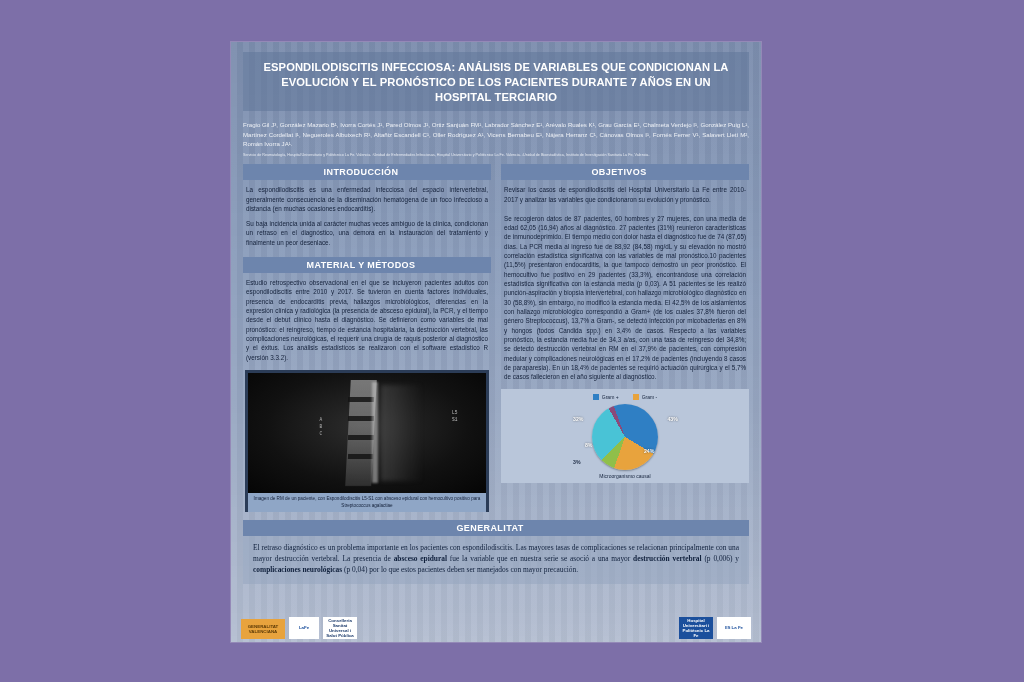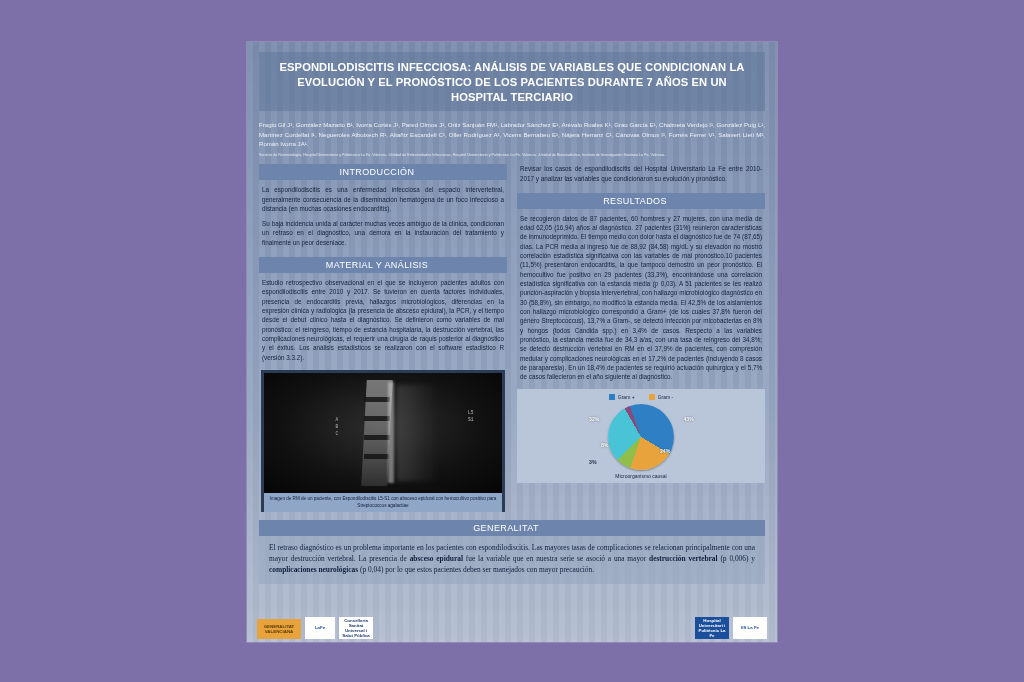--- a/index.html
+++ b/index.html
@@ -8,21 +8,21 @@
     background: #7d6fa8;
   }
   body {
     width: 1024px;
     height: 682px;
     overflow: hidden;
     font-family: "Liberation Sans", sans-serif;
   }
   #poster-wrap {
     position: absolute;
-    left: 247px;
+    left: 231px;
     top: 42px;
     width: 530px;
     height: 600px;
     background: linear-gradient(180deg, #7f8fae 0%, #8ea0bd 35%, #9aa9c3 60%, #b9c2d4 100%);
     box-shadow: 0 0 0 1px rgba(255,255,255,0.18);
     overflow: hidden;
   }
   
   #poster-wrap::before {
     content: "";
@@ -68,21 +68,21 @@
     display: flex;
     gap: 10px;
     margin: 6px 12px 0 12px;
     align-items: flex-start;
   }
   .col { width: 50%; }
 
   .section-head {
     background: #6d85ad;
     color: #ffffff;
-    font-weight: normal;
+    font-weight: bold;
     font-size: 9px;
     text-align: center;
     padding: 3px 12px 3px 0;
     letter-spacing: 0.4px;
     margin-bottom: 5px;
   }
   .body-text {
     color: #14213a;
     font-size: 6.3px;
     line-height: 1.48;
@@ -283,21 +283,21 @@
       <div class="col">
 
         <div class="section-head">INTRODUCCIÓN</div>
         <div class="body-text">
           <p>La espondilodiscitis es una enfermedad infecciosa del espacio intervertebral, generalmente consecuencia de la diseminación hematógena de un foco infeccioso a distancia (en muchas ocasiones endocarditis).</p>
           <p>Su baja incidencia unida al carácter muchas veces ambiguo de la clínica, condicionan un retraso en el diagnóstico, una demora en la instauración del tratamiento y finalmente un peor desenlace.</p>
         </div>
 
         <div class="spacer-10"></div>
 
-        <div class="section-head">MATERIAL Y ANÁLISIS</div>
+        <div class="section-head">MATERIAL Y MÉTODOS</div>
         <div class="body-text">
           <p>Estudio retrospectivo observacional en el que se incluyeron pacientes adultos con espondilodiscitis entre 2010 y 2017. Se tuvieron en cuenta factores individuales, presencia de endocarditis previa, hallazgos microbiológicos, diferencias en la expresión clínica y radiológica (la presencia de absceso epidural), la PCR, y el tiempo desde el debut clínico hasta el diagnóstico. Se definieron como variables de mal pronóstico: el reingreso, tiempo de estancia hospitalaria, la destrucción vertebral, las complicaciones neurológicas, el requerir una cirugía de raquis posterior al diagnóstico y el éxitus. Los análisis estadísticos se realizaron con el software estadístico R (versión 3.3.2).</p>
         </div>
 
         <div id="mri-figure">
           <div id="mri-image">
             <div class="spine"></div>
             <div class="disc" style="top:20%"></div>
             <div class="disc" style="top:36%"></div>
             <div class="disc" style="top:52%"></div>
@@ -307,27 +307,27 @@
             <div class="marks">L5<br>S1</div>
             <div class="marks-left">A<br>B<br>C</div>
           </div>
           <div id="mri-caption">Imagen de RM de un paciente, con Espondilodiscitis L5-S1 con absceso epidural con hemocultivo positivo para Streptococcus agalactiae</div>
         </div>
 
       </div>
 
       <div class="col">
 
+        <div class="section-head">OBJETIVOS</div>
         <div class="body-text">
           <p>Revisar los casos de espondilodiscitis del Hospital Universitario La Fe entre 2010-2017 y analizar las variables que condicionaron su evolución y pronóstico.</p>
         </div>
 
         <div class="spacer-10"></div>
 
-        <div class="section-head">RESULTADOS</div>
         <div class="body-text">
           <p>Se recogieron datos de 87 pacientes, 60 hombres y 27 mujeres, con una media de edad 62,05 (16,94) años al diagnóstico. 27 pacientes (31%) reunieron características de inmunodeprimido. El tiempo medio con dolor hasta el diagnóstico fue de 74 (87,65) días. La PCR media al ingreso fue de 88,92 (84,58) mg/dL y su elevación no mostró correlación estadística significativa con las variables de mal pronóstico.10 pacientes (11,5%) presentaron endocarditis, la que tampoco demostró un peor pronóstico. El hemocultivo fue positivo en 29 pacientes (33,3%), encontrándose una correlación estadística significativa con la estancia media (p 0,03). A 51 pacientes se les realizó punción-aspiración y biopsia intervertebral, con hallazgo microbiológico diagnóstico en 30 (58,8%), sin embargo, no modificó la estancia media. El 42,5% de los aislamientos con hallazgo microbiológico correspondió a Gram+ (de los cuales 37,8% fueron del género Streptococcus), 13,7% a Gram-, se detectó infección por micobacterias en 8% y hongos (todos Candida spp.) en 3,4% de casos. Respecto a las variables pronóstico, la estancia media fue de 34,3 a/as, con una tasa de reingreso del 34,8%; se detectó destrucción vertebral en RM en el 37,9% de pacientes, con compresión medular y complicaciones neurológicas en el 17,2% de pacientes (incluyendo 8 casos de paraparesia). En un 18,4% de pacientes se requirió actuación quirúrgica y el 5,7% de casos fallecieron en el año siguiente al diagnóstico.</p>
         </div>
 
         <div id="chart-box">
           <div id="chart-legend">
             <div class="legend-item">
               <span class="legend-swatch" style="background:#2f7fc4"></span>
               <span class="legend-label">Gram +</span>
             </div>

